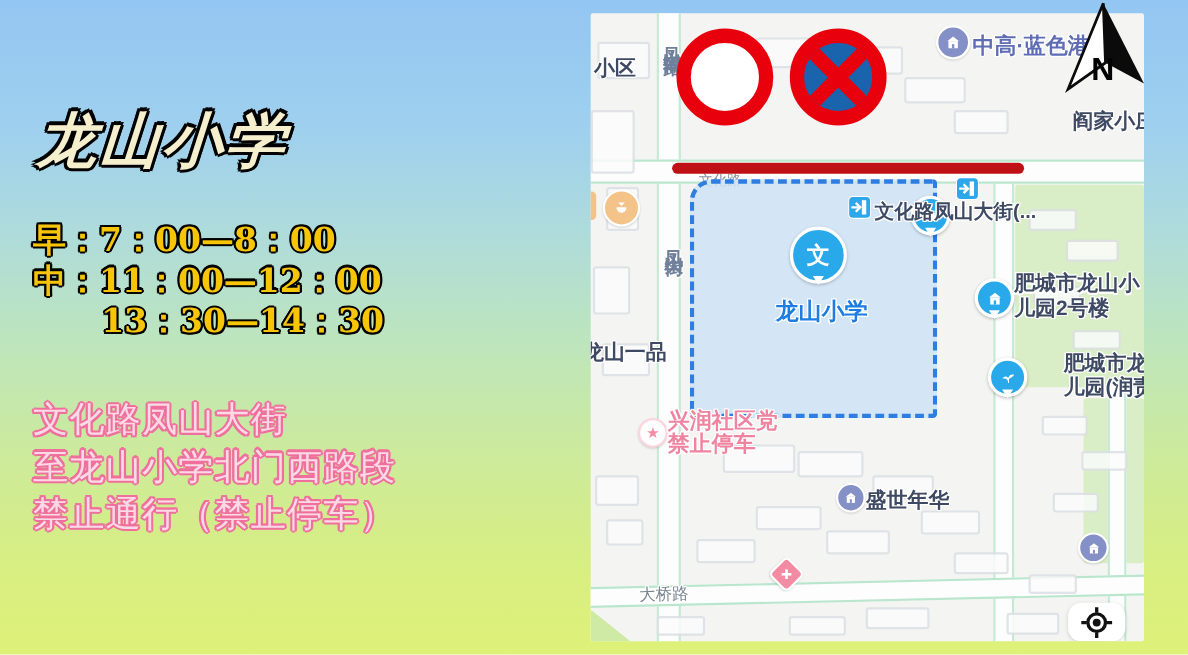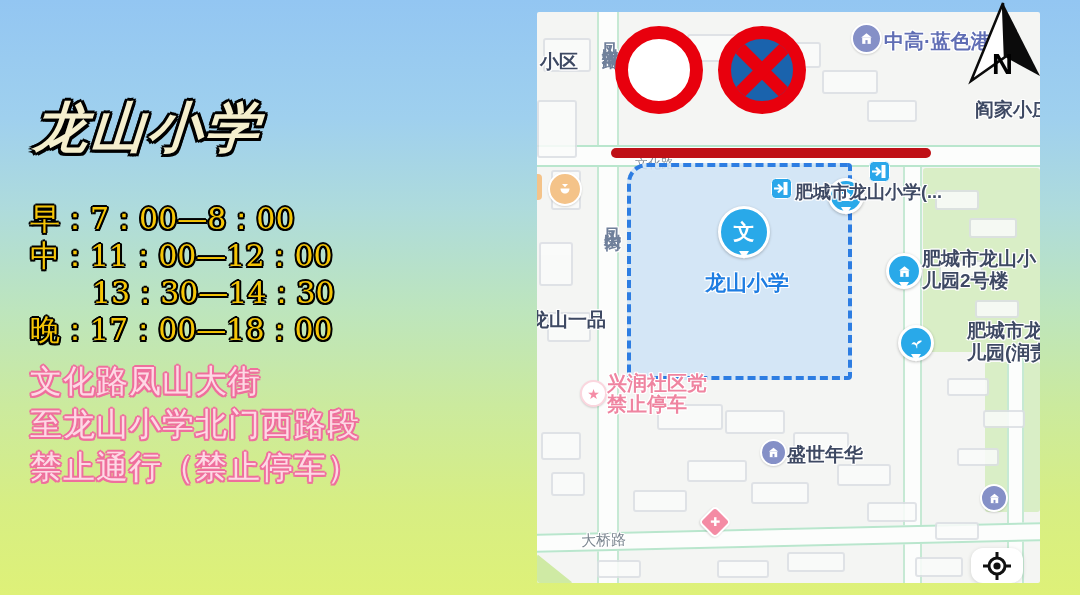--- a/index.html
+++ b/index.html
@@ -7,21 +7,21 @@
        font-family:"Liberation Sans","DejaVu Sans",sans-serif;
        background:linear-gradient(180deg,#93c6f2 0%,#9fd0ee 20%,#aedbdc 35%,#bde5bd 52%,#cbea9e 68%,#d7ee83 85%,#def178 100%);}
   .abs{position:absolute;}
   
   .main-title{left:34px;top:92px;font-family:"DejaVu Serif","Liberation Serif",serif;
     font-size:54px;font-weight:900;font-style:italic;letter-spacing:3px;color:#f5efcd;
     transform:skewX(-4deg);
     text-shadow:3px 0 0 #000,-3px 0 0 #000,0 3px 0 #000,0 -3px 0 #000,
       2.5px 2.5px 0 #000,-2.5px 2.5px 0 #000,2.5px -2.5px 0 #000,-2.5px -2.5px 0 #000;}
   .schedule{left:30px;top:200px;font-family:"DejaVu Serif","Liberation Serif",serif;
-    font-size:30px;font-weight:400;color:#f5c506;line-height:37px;white-space:nowrap;
+    font-size:30px;font-weight:700;color:#f5c506;line-height:37px;white-space:nowrap;
     text-shadow:2px 0 0 #000,-2px 0 0 #000,0 2px 0 #000,0 -2px 0 #000,
       1.5px 1.5px 0 #000,-1.5px 1.5px 0 #000,1.5px -1.5px 0 #000,-1.5px -1.5px 0 #000;}
   .schedule .indent{padding-left:62px;}
   .notice{left:30px;top:360px;font-size:32px;font-weight:400;color:#fdd9e5;
     line-height:43px;letter-spacing:1px;white-space:nowrap;
     text-shadow:2px 0 0 #ef6f9d,-2px 0 0 #ef6f9d,0 2px 0 #ef6f9d,0 -2px 0 #ef6f9d,
       1.5px 1.5px 0 #ef6f9d,-1.5px 1.5px 0 #ef6f9d,1.5px -1.5px 0 #ef6f9d,-1.5px -1.5px 0 #ef6f9d;}
   
   .map{left:537px;top:12px;width:503px;height:571px;background:#f4f5f3;overflow:hidden;border-radius:2px;}
   .road{position:absolute;background:#fcfdfc;z-index:1;}
@@ -62,21 +62,20 @@
 </style>
 </head>
 <body>
 
 <div class="abs main-title">龙山小学</div>
 
 <div class="abs schedule">
   <div>早：7：00—8：00</div>
   <div>中：11：00—12：00</div>
   <div class="indent">13：30—14：30</div>
-  <div>晚：17：00—18：00</div>
 </div>
 
 <div class="abs notice">
   <div>文化路凤山大街</div>
   <div>至龙山小学北门西路段</div>
   <div>禁止通行（禁止停车）</div>
 </div>
 
 <div class="abs map">
 
@@ -180,21 +179,21 @@
       </svg>
   </div>
 
   <div style="position:absolute;left:234px;top:166px;z-index:5;">
     <svg width="21" height="21" viewBox="0 0 21 21">
         <rect x="0.5" y="0.5" width="20" height="20" rx="4" fill="#2ba7ea" stroke="#fff"></rect>
         <rect x="12.5" y="4" width="4" height="13" fill="#fff"></rect>
         <path d="M3 10.5 H10 M7 6.5 L11 10.5 L7 14.5" stroke="#fff" stroke-width="2.2" fill="none"></path>
       </svg>
   </div>
-  <div class="map-label" style="left:258px;top:168px;font-size:18px;z-index:6;">肥城市龙山小学(...</div>
+  <div class="map-label" style="left:258px;top:168px;font-size:18px;z-index:6;">文化路凤山大街(...</div>
 
   <div class="pin tail" style="left:349px;top:241px;width:30px;height:30px;">
     <svg width="15" height="15" viewBox="0 0 14 14">
         <polygon points="2,6 7,2 12,6" fill="#fff"></polygon>
         <rect x="3" y="6" width="8" height="6" fill="#fff"></rect>
         <rect x="6" y="8.5" width="2" height="3.5" fill="#29a9e9"></rect>
       </svg>
   </div>
   <div class="map-label" style="left:385px;top:236px;font-size:19px;line-height:22px;">
     <div>肥城市龙山小</div>

